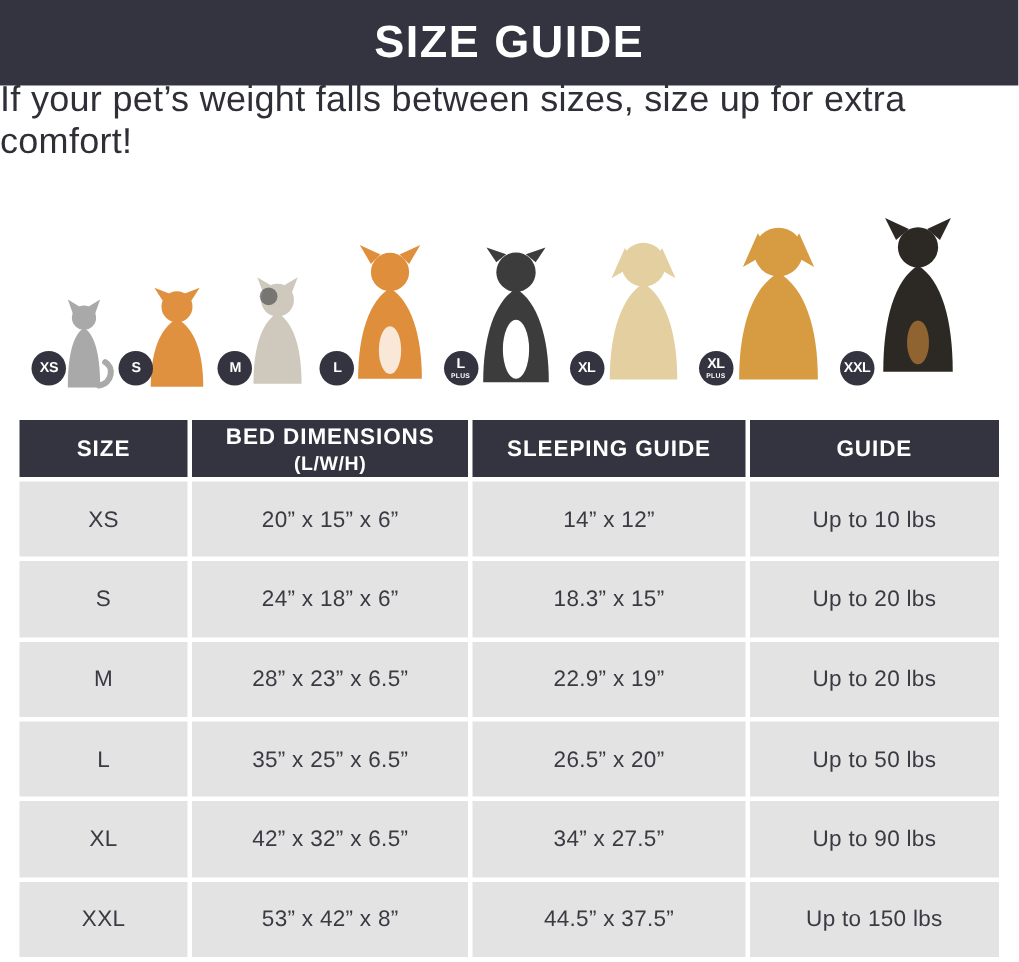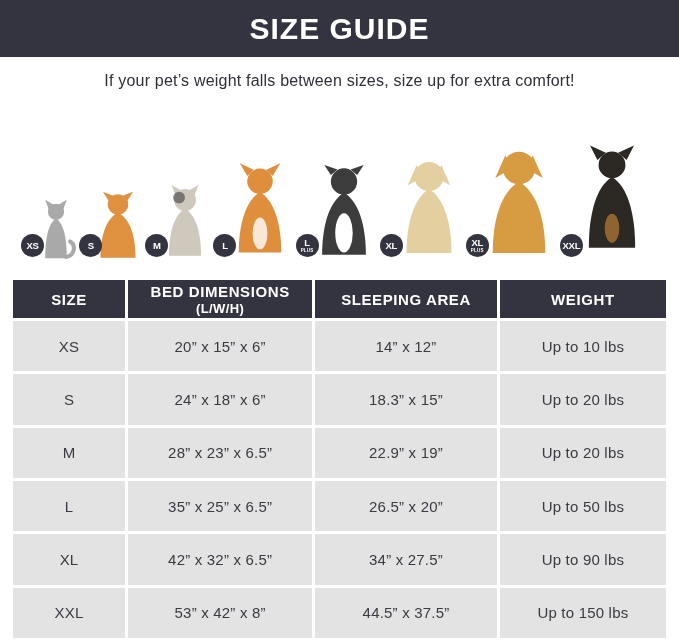--- a/index.html
+++ b/index.html
@@ -12,21 +12,21 @@
   html,body{width:679px;height:641px;overflow:hidden;background:#fff;
     font-family:"Liberation Sans","DejaVu Sans",sans-serif;}
   .page{width:679px;height:641px;display:flex;flex-direction:column;}
 
   
   .banner{height:57px;background:var(--dark);display:flex;align-items:center;justify-content:center;flex:0 0 auto;}
   .banner h1{color:#fff;font-size:30px;font-weight:700;letter-spacing:1px;}
 
   
   .subtitle-wrap{height:48px;display:flex;align-items:center;justify-content:center;flex:0 0 auto;}
-  .subtitle{color:#2f2f38;font-size:16px;font-weight:500;letter-spacing:.2px;}
+  .subtitle{color:#2f2f38;font-size:24px;font-weight:500;letter-spacing:.2px;}
 
   
   .animals{height:172px;flex:0 0 auto;display:flex;align-items:flex-end;justify-content:space-evenly;
     padding:0 14px 16px 20px;}
   .animal{position:relative;display:flex;align-items:flex-end;}
   .animal svg{display:block;}
   .badge{position:absolute;left:-13px;bottom:4px;width:23px;height:23px;border-radius:50%;
     background:var(--dark);color:#fff;display:flex;flex-direction:column;align-items:center;justify-content:center;
     font-weight:700;line-height:1;}
   .badge .main{font-size:9.5px;letter-spacing:-.3px;}
@@ -178,22 +178,22 @@
           <col class="c3">
           <col class="c4">
         </colgroup>
       <thead>
         <tr>
           <th>SIZE</th>
           <th>
             <span>BED DIMENSIONS</span>
             <span class="th-sub">(L/W/H)</span>
           </th>
-          <th>SLEEPING AREA</th>
-          <th>WEIGHT</th>
+          <th>SLEEPING GUIDE</th>
+          <th>GUIDE</th>
         </tr>
       </thead>
       <tbody>
         <tr>
           <td>XS</td>
           <td>20” x 15” x 6”</td>
           <td>14” x 12”</td>
           <td>Up to 10 lbs</td>
         </tr>
         <tr>

